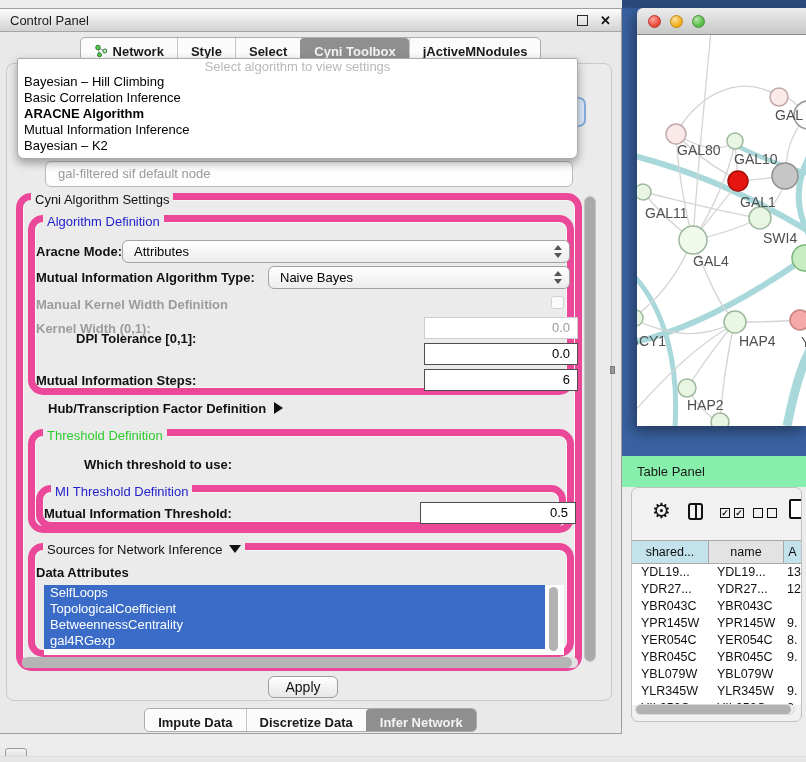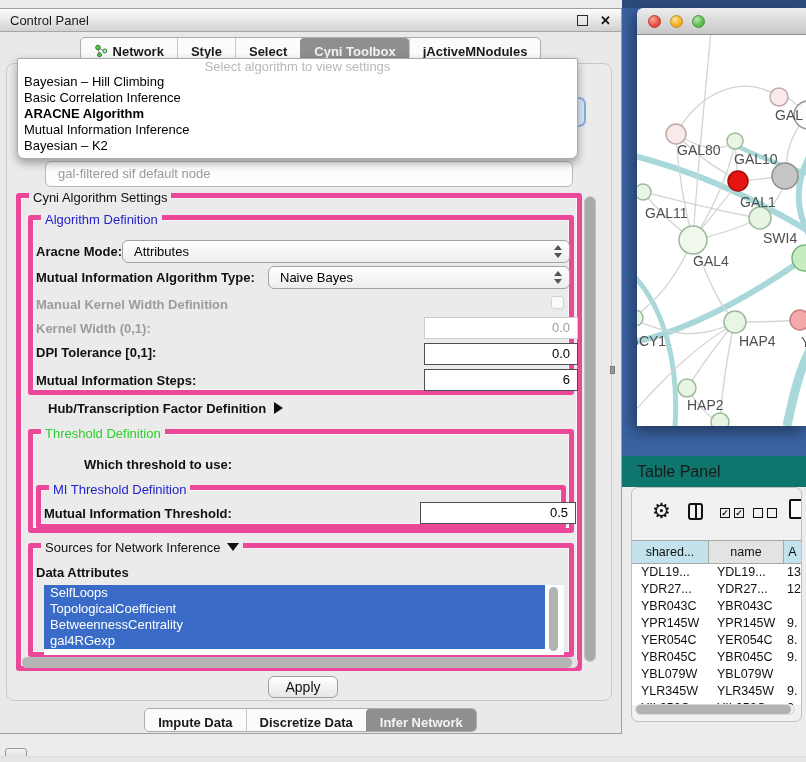--- a/index.html
+++ b/index.html
@@ -37,21 +37,21 @@
   .focus-combo-sliver{position:absolute;left:556px;top:88px;width:30px;height:30px;z-index:3;
     border:2px solid #85aede;background:#dce9f8;border-radius:7px;box-sizing:border-box;}
   
   .dropdown{position:absolute;left:17px;top:49px;width:561px;z-index:6;background:#fff;
     border:1px solid #ababab;border-radius:2px 2px 7px 7px;box-shadow:0 4px 10px rgba(0,0,0,.35);
     padding-bottom:4px;box-sizing:border-box;}
   .dd-prompt{height:15px;line-height:15px;text-align:center;color:#b8b8b8;font-size:13px;}
   .dd-item{height:16px;line-height:16px;font-size:13px;padding:0 6px;color:#000;white-space:nowrap;}
   .dd-item.bold{font-weight:bold;}
   
-  .fieldset{position:absolute;border:5px solid #ec4899;border-radius:3px;
+  .fieldset{position:absolute;border:7px solid #ec4899;border-radius:15px;
     box-shadow:inset 0 0 0 1px #f6f6f6;box-sizing:border-box;}
   .legend{position:absolute;top:-8px;left:8px;background:#ebebeb;padding:0 4px;font-size:13px;
     line-height:15px;white-space:nowrap;}
   .legend.blue{color:#2222cc;}
   .legend.green{color:#2ecc2e;}
   .form-label{position:absolute;font-size:13px;font-weight:bold;color:#111;white-space:nowrap;}
   .form-label.disabled{color:#9c9c9c;}
   
   .combo{position:absolute;height:23px;border:1px solid #a3a3a3;border-radius:6px;
     background:linear-gradient(#ffffff,#ededed);box-sizing:border-box;font-size:13px;
@@ -98,21 +98,21 @@
     gap:9px;padding-left:11px;box-sizing:border-box;}
   .light{width:13px;height:13px;border-radius:50%;box-sizing:border-box;}
   .light.red{background:radial-gradient(circle at 35% 30%,#fba79c,#e8473a 65%);border:1px solid #b8352b;}
   .light.yellow{background:radial-gradient(circle at 35% 30%,#fbdf9a,#f0ac17 65%);border:1px solid #c08b11;}
   .light.green{background:radial-gradient(circle at 35% 30%,#b5e8a8,#55ba48 65%);border:1px solid #44933a;}
   .net-canvas{position:relative;width:169px;height:391px;background:#fff;overflow:hidden;}
   .net-canvas svg{position:absolute;left:0;top:0;}
   .node-label{position:absolute;font-size:14px;color:#4f4f4f;white-space:nowrap;}
   
   .table-titlebar{position:absolute;left:622px;top:456px;width:184px;height:31px;
-    background:#0f766e;font-size:16px;line-height:31px;padding-left:15px;box-sizing:border-box;color:#1a1a1a;}
+    background:#86efac;font-size:13px;line-height:31px;padding-left:15px;box-sizing:border-box;color:#1a1a1a;}
   .table-window{position:absolute;left:631px;top:487px;width:171px;height:235px;
     background:#f1f1f1;border:1px solid #c0c0c0;border-radius:7px;box-sizing:border-box;overflow:hidden;}
   .tw-toolbar{position:relative;height:52px;}
   .gear{position:absolute;left:20px;top:12px;font-size:21px;color:#111;line-height:1;}
   .col-icon{position:absolute;left:56px;top:15px;width:15px;height:17px;border:2.5px solid #111;
     border-radius:3px;box-sizing:border-box;}
   .col-icon::after{content:"";position:absolute;left:4.5px;top:0;width:2.5px;height:100%;background:#111;}
   .chk-pair{position:absolute;top:20px;display:flex;gap:4px;}
   .chk{width:10px;height:10px;border:1.5px solid #111;box-sizing:border-box;font-size:9px;
     line-height:8px;text-align:center;font-weight:bold;color:#111;}
@@ -210,21 +210,21 @@
   </div>
   <span class="form-label" style="left:36px;top:261px;">Mutual Information Algorithm Type:</span>
   <div class="combo" style="left:268px;top:257px;width:302px;">
     <span>Naive Bayes</span>
     <span class="combo-arrows"></span>
   </div>
   <span class="form-label disabled" style="left:36px;top:288px;">Manual Kernel Width Definition</span>
   <span class="checkbox" style="left:551px;top:287px;"></span>
   <span class="form-label disabled" style="left:36px;top:312px;">Kernel Width (0,1):</span>
   <div class="field disabled" style="left:424px;top:308px;width:138px;">0.0</div>
-  <span class="form-label" style="left:36px;top:336px;">DPI Tolerance [0,1]:</span>
+  <span class="form-label" style="left:36px;top:322px;padding-left:40px;">DPI Tolerance [0,1]:</span>
   <div class="field active" style="left:424px;top:334px;width:138px;">0.0</div>
   <span class="form-label" style="left:36px;top:364px;">Mutual Information Steps:</span>
   <div class="field active" style="left:424px;top:360px;width:138px;">6</div>
 
   <span class="form-label" style="left:48px;top:392px;"><span>Hub/Transcription Factor Definition</span><span class="tri-right"></span></span>
 
   <div class="fieldset" style="left:28px;top:420px;width:546px;height:104px;">
     <span class="legend green">Threshold Definition</span>
   </div>
   <span class="form-label" style="left:84px;top:448px;">Which threshold to use:</span>

